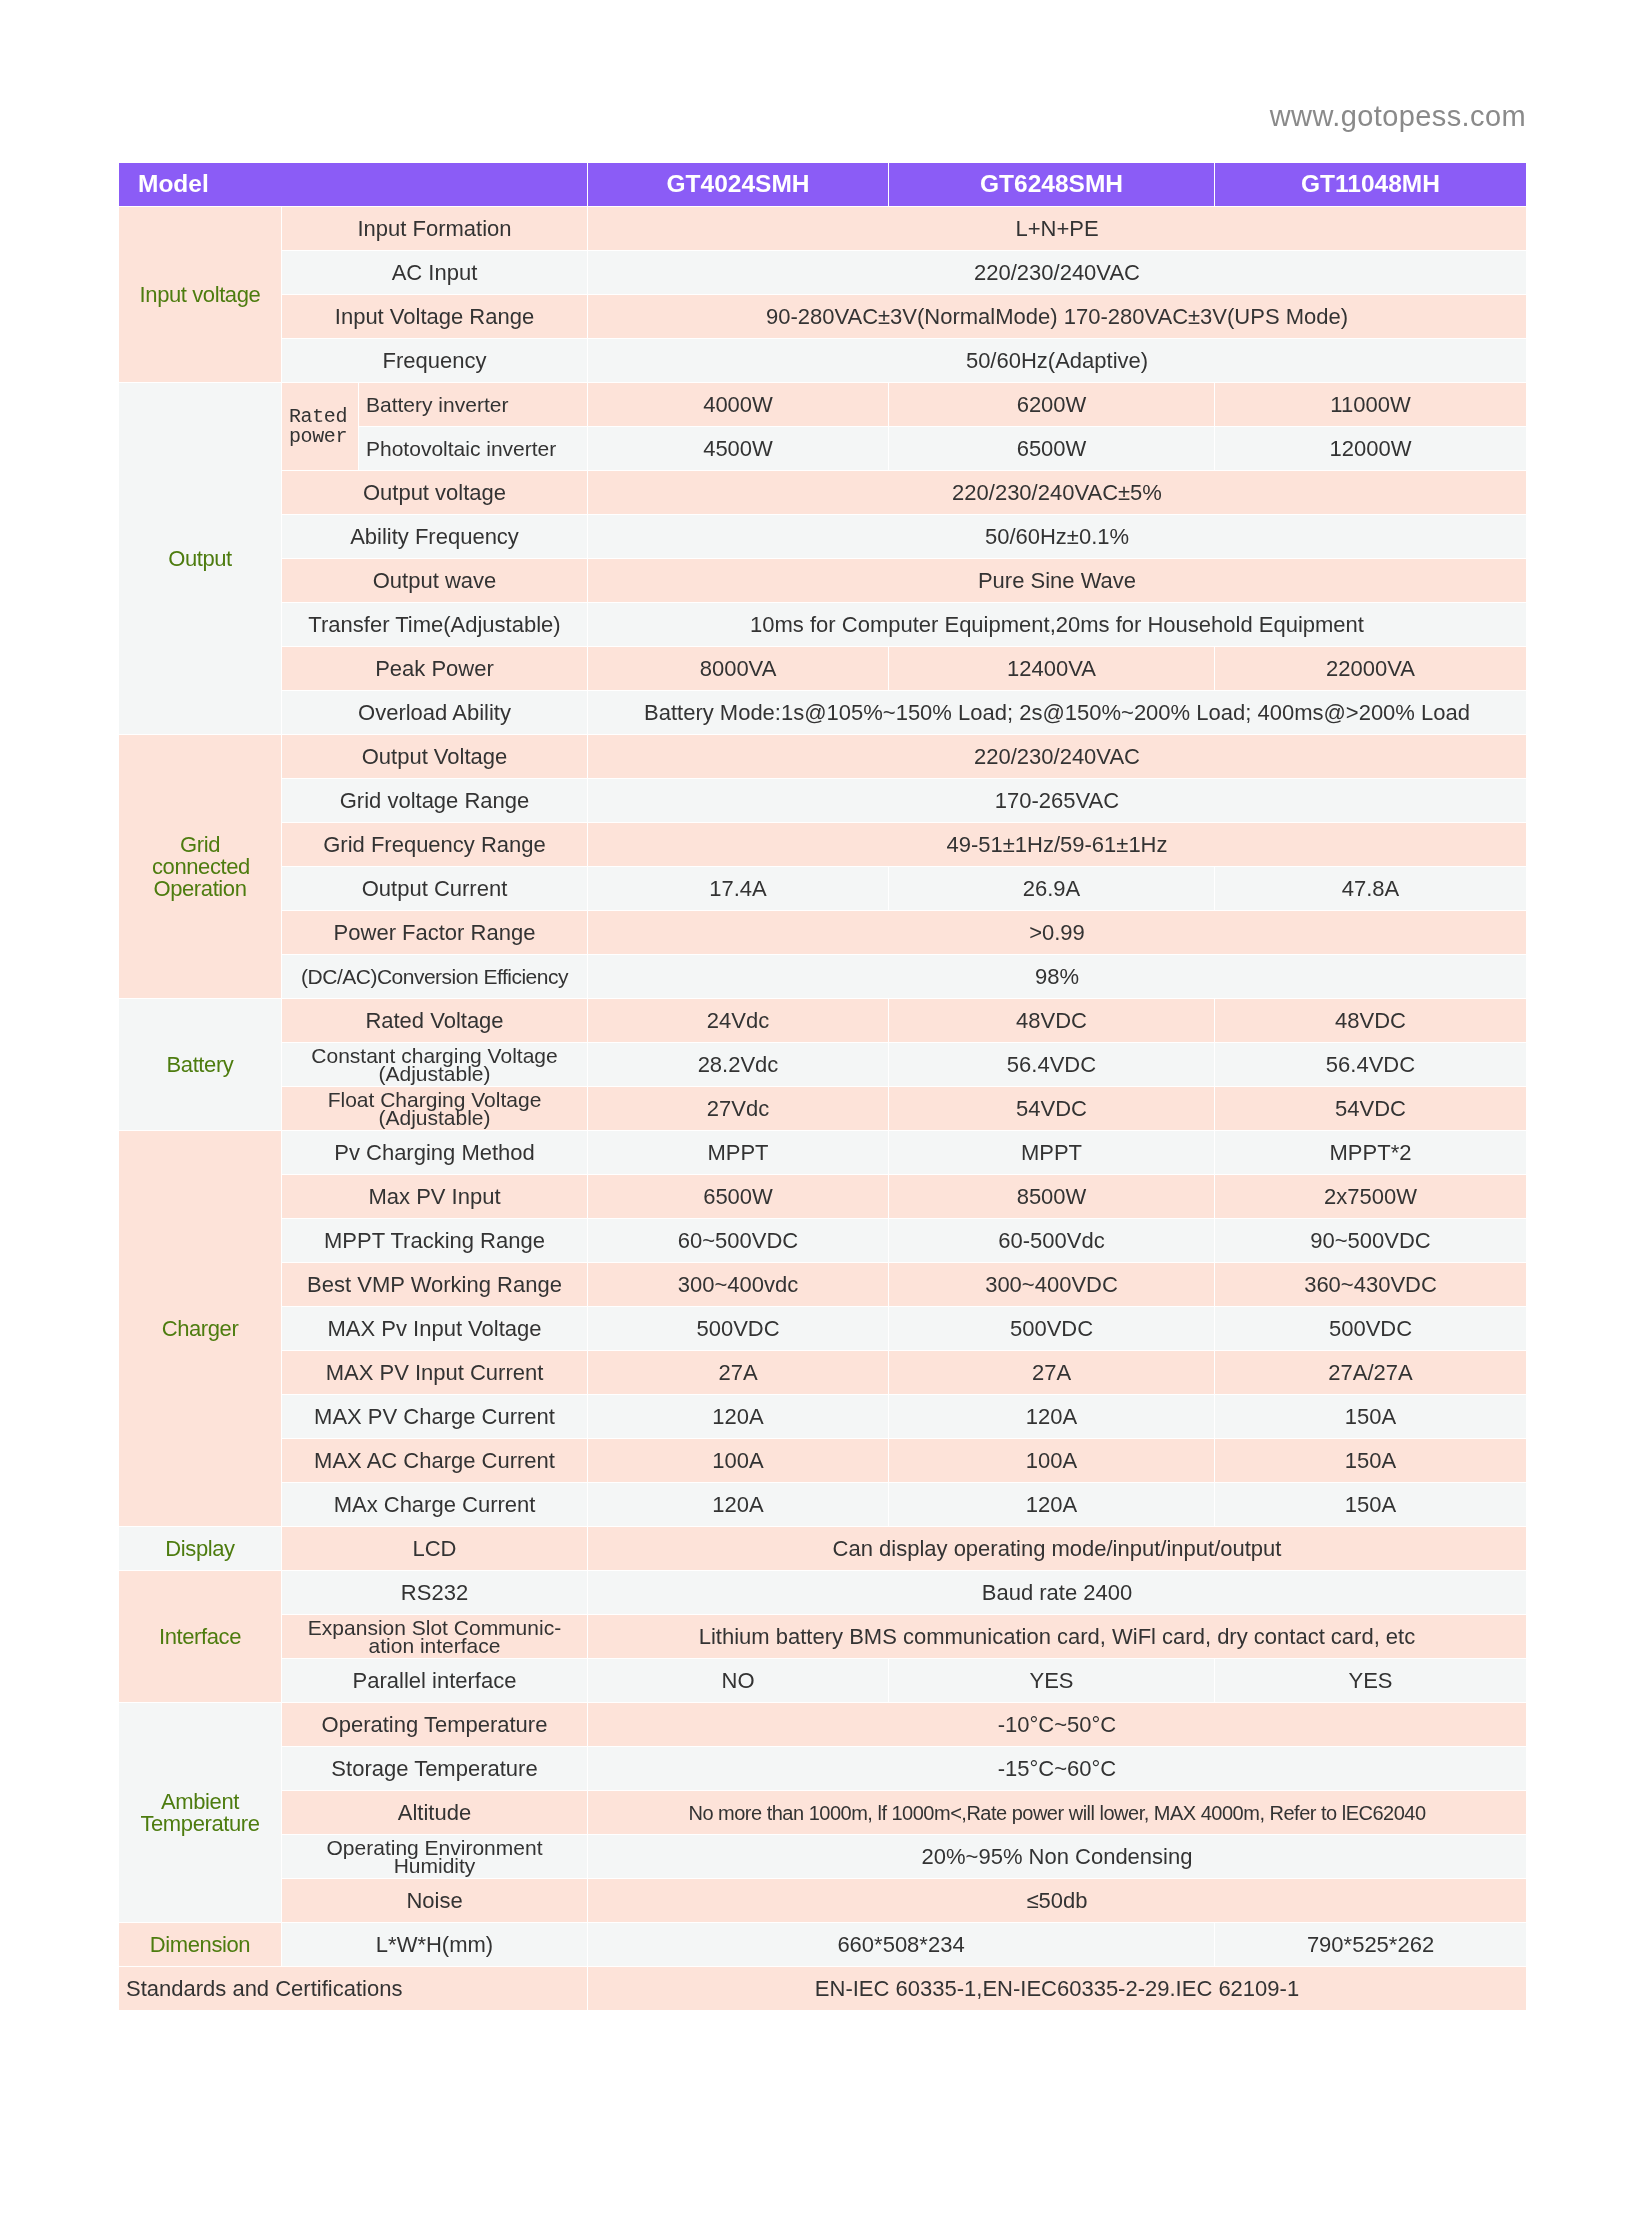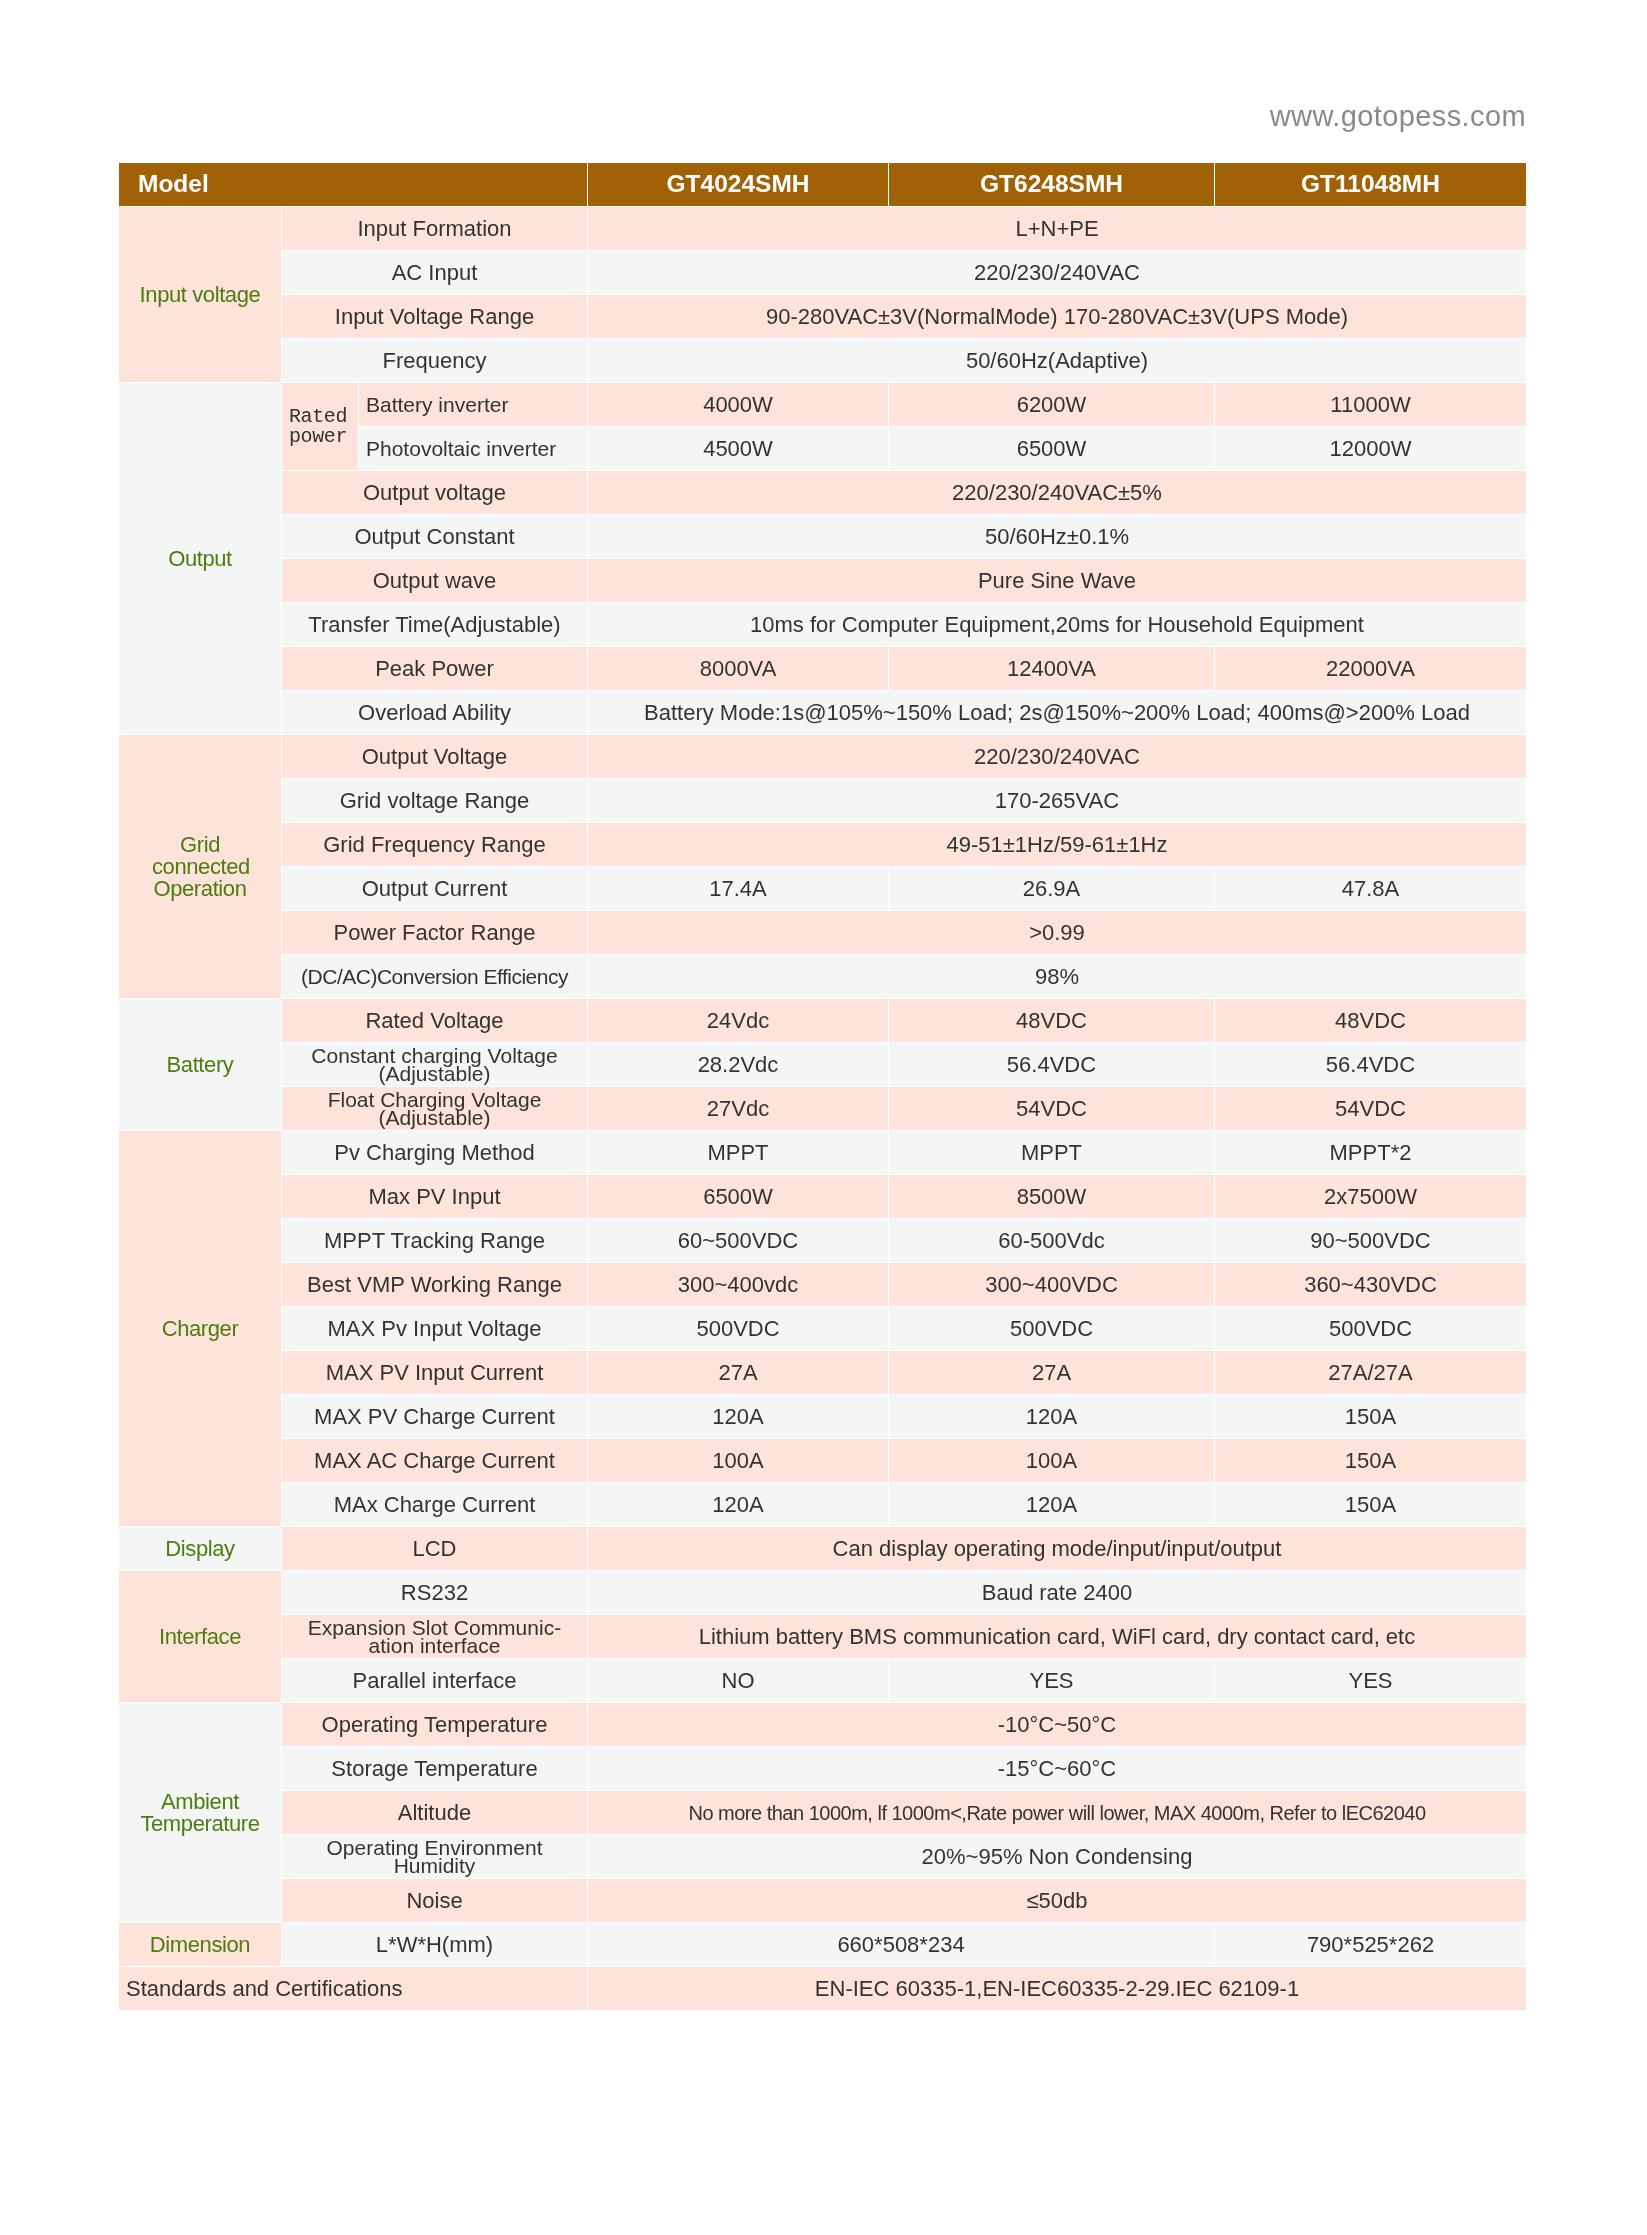--- a/index.html
+++ b/index.html
@@ -1,20 +1,20 @@
 <!DOCTYPE html>
 <html style="font-size:14px"><head>
 <meta charset="utf-8">
 <style>
   html, body { margin: 0; padding: 0; background: #ffffff; }
   body { width: 1647px; height: 2236px; position: relative; font-family: "Liberation Sans", sans-serif; color: #333333; }
   .website { position: absolute; top: 100px; right: 121px; font-size: 29px; color: #8a8a8a; letter-spacing: 0.4px; }
   table.spec { position: absolute; left: 118px; top: 162px; width: 1408px; border-collapse: collapse; table-layout: fixed; font-size: 22px; }
   table.spec td, table.spec th { border: 1.7px solid #ffffff; padding: 0 7px; height: 43px; line-height: 1.0; }
-  .hdr th { background: #a16207; color: #ffffff; font-weight: bold; font-size: 24.5px; height: 52px; text-align: center; }
+  .hdr th { background: #8b5cf6; color: #ffffff; font-weight: bold; font-size: 24.5px; height: 52px; text-align: center; }
   .hdr th.model { text-align: left; padding-left: 19px; }
   .pink { background: #fde3d9; }
   .grey { background: #f4f6f6; }
   td.group { text-align: center; color: #4d7c0f; font-size: 22px; line-height: 1.25; letter-spacing: -0.4px; }
   td.param { text-align: center; padding-left: 8.7px; }
   td.param.two { line-height: 0.85; font-size: 21px; }
   td.val { text-align: center; }
   td.sub { text-align: left; padding-left: 5.2px; font-size: 20px; letter-spacing: -0.4px; line-height: 1.2; font-family: Liberation Mono, monospace; }
   td.subparam { padding-left: 7px; font-size: 21px; }
   td.std { text-align: left; padding-left: 19px; }
@@ -71,21 +71,21 @@
     <td class="subparam grey">Photovoltaic inverter</td>
     <td class="val grey">4500W</td>
     <td class="val grey">6500W</td>
     <td class="val grey">12000W</td>
   </tr>
   <tr>
     <td class="param pink" colspan="2">Output voltage</td>
     <td class="val pink" colspan="3">220/230/240VAC±5%</td>
   </tr>
   <tr>
-    <td class="param grey" colspan="2">Output Constant</td>
+    <td class="param grey" colspan="2">Ability Frequency</td>
     <td class="val grey" colspan="3">50/60Hz±0.1%</td>
   </tr>
   <tr>
     <td class="param pink" colspan="2">Output wave</td>
     <td class="val pink" colspan="3">Pure Sine Wave</td>
   </tr>
   <tr>
     <td class="param grey" colspan="2">Transfer Time(Adjustable)</td>
     <td class="val grey" colspan="3">10ms for Computer Equipment,20ms for Household Equipment</td>
   </tr>

